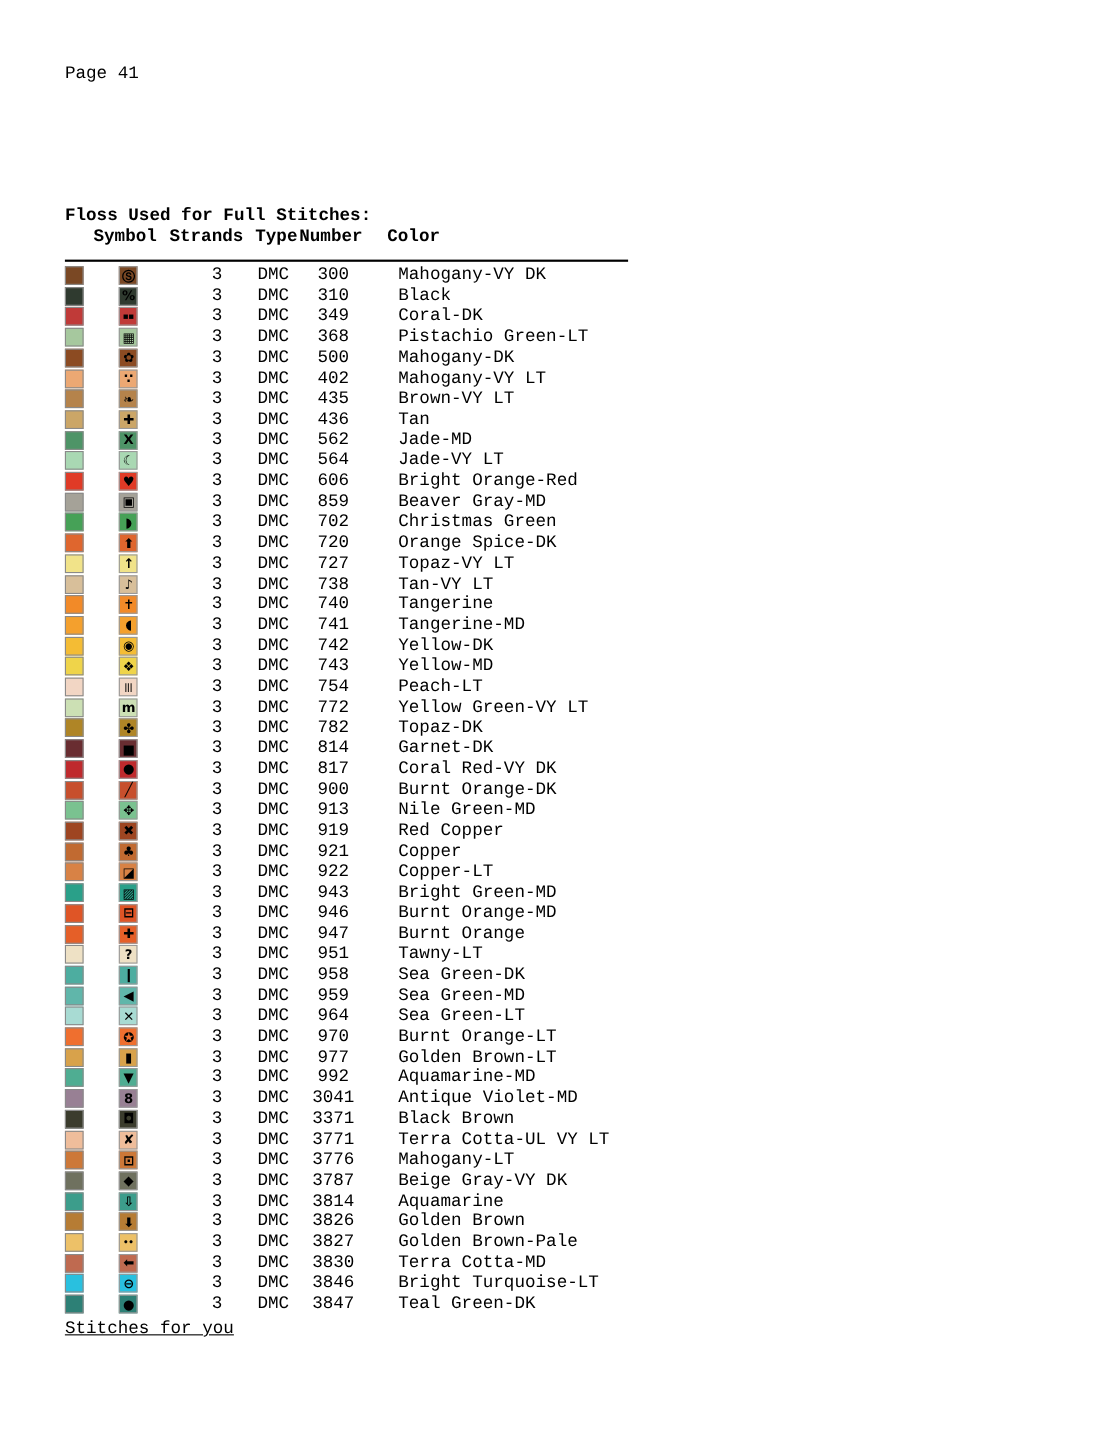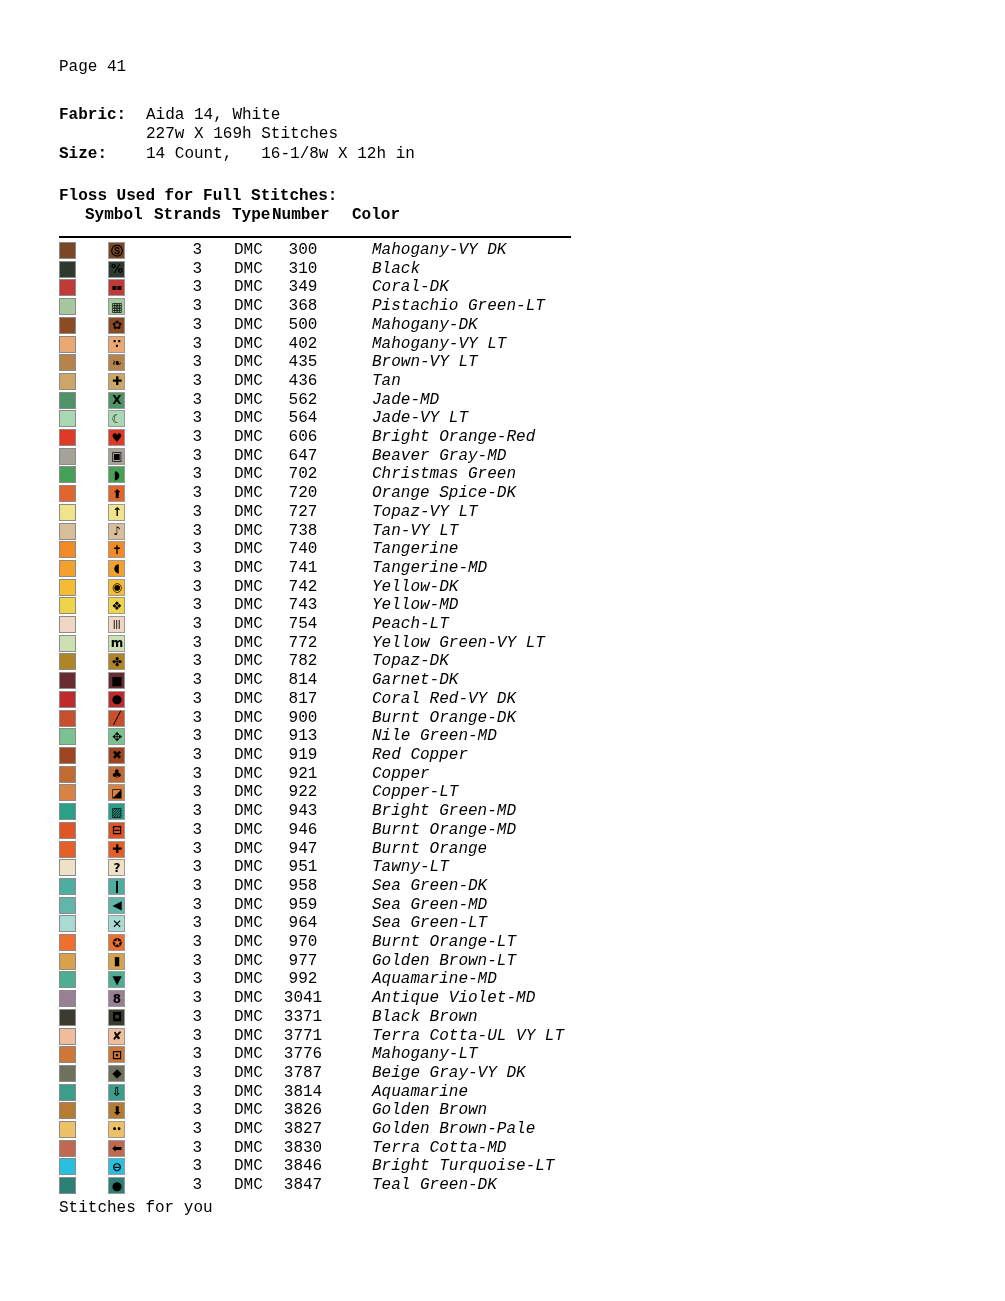--- a/index.html
+++ b/index.html
@@ -42,44 +42,30 @@
   .sym{
     font-family:"DejaVu Sans",sans-serif;
     font-size:12px;font-weight:bold;line-height:1;color:#000;
     letter-spacing:-1px;white-space:nowrap;
   }
   .sym.small{font-size:8px;letter-spacing:-0.5px;}
   .cell{position:absolute;top:0;line-height:18.71px;white-space:pre;}
   .c-strands{left:160px;width:42px;text-align:right;}
   .c-type{left:234px;}
   .c-number{left:258px;width:90px;text-align:center;}
-  .c-color{left:372px;font-style:italic;}
-  .footer{left:59px;top:1199px;line-height:18px;}
+  .c-color{left:362px;}
+  .footer{left:59px;top:1199px;line-height:18px;text-decoration:underline;}
 </style>
 </head>
 <body>
 
 <div class="page">
 
   <div class="abs page-label">Page 41</div>
 
-  <div class="abs meta">
-    <div class="meta-line">
-      <span class="meta-label">Fabric:</span>
-      <span class="meta-value">Aida 14, White</span>
-    </div>
-    <div class="meta-line">
-      <span class="meta-label"></span>
-      <span class="meta-value">227w X 169h Stitches</span>
-    </div>
-    <div class="meta-line">
-      <span class="meta-label">Size:</span>
-      <span class="meta-value">14 Count,   16-1/8w X 12h in</span>
-    </div>
-  </div>
 
   <div class="abs floss-title">Floss Used for Full Stitches:</div>
 
   <div class="abs col-headers">
     <span class="ch-symbol">Symbol</span>
     <span class="ch-strands">Strands</span>
     <span class="ch-type">Type</span>
     <span class="ch-number">Number</span>
     <span class="ch-color">Color</span>
   </div>
@@ -208,21 +194,21 @@
     <span class="cell c-color">Bright Orange-Red</span>
   </div>
 
   <div class="row">
     <span class="swatch" style="background-color: rgb(165, 162, 152);"></span>
     <span class="symcell" style="background-color: rgb(165, 162, 152);">
       <span class="sym">▣</span>
     </span>
     <span class="cell c-strands">3</span>
     <span class="cell c-type">DMC</span>
-    <span class="cell c-number">647</span>
+    <span class="cell c-number">859</span>
     <span class="cell c-color">Beaver Gray-MD</span>
   </div>
 
   <div class="row">
     <span class="swatch" style="background-color: rgb(70, 161, 87);"></span>
     <span class="symcell" style="background-color: rgb(70, 161, 87);">
       <span class="sym">◗</span>
     </span>
     <span class="cell c-strands">3</span>
     <span class="cell c-type">DMC</span>

